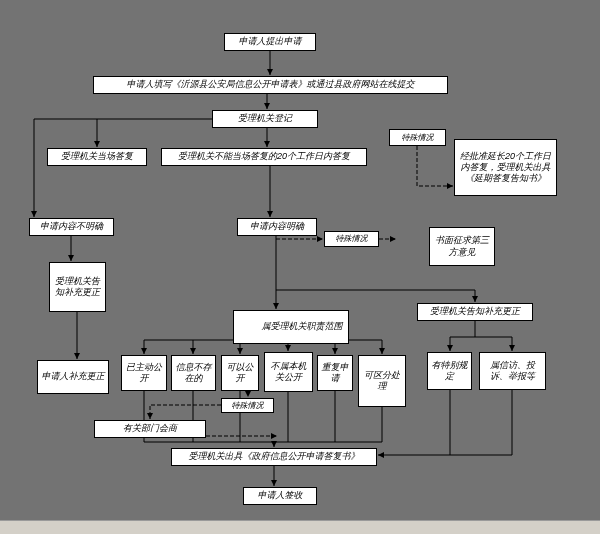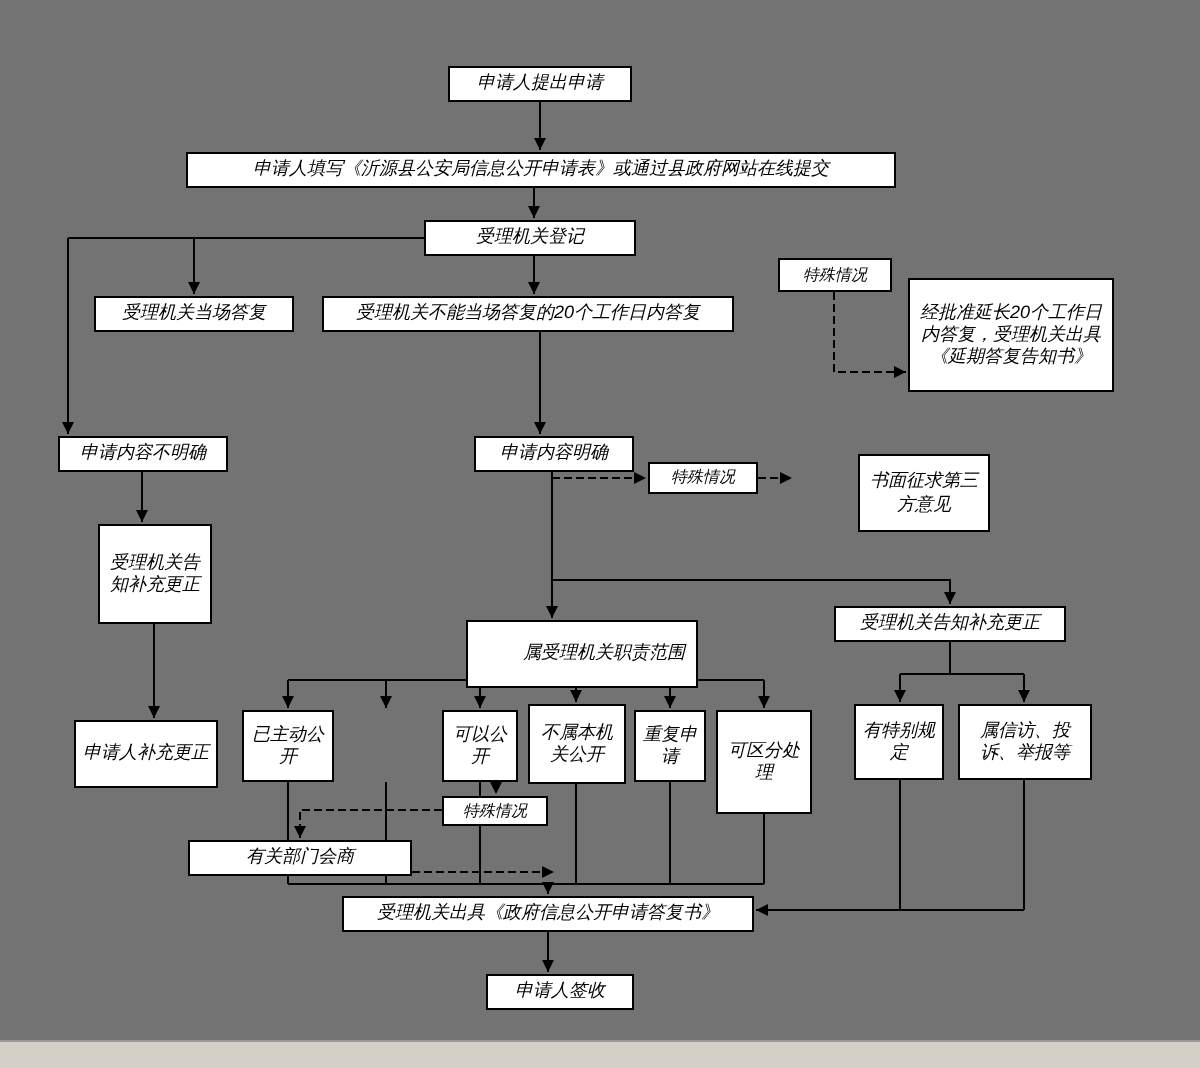--- a/index.html
+++ b/index.html
@@ -123,20 +123,21 @@
   <div class="node" style="left:49px;top:262px;width:57px;height:50px;">受理机关告知补充更正</div>
 
   <div class="node" style="left:233px;top:310px;width:116px;height:34px;padding-left:24px;">属受理机关职责范围</div>
 
   <div class="node" style="left:417px;top:303px;width:116px;height:18px;">受理机关告知补充更正</div>
 
   <div class="node" style="left:37px;top:360px;width:72px;height:34px;">申请人补充更正</div>
 
   <div class="node" style="left:121px;top:355px;width:46px;height:36px;">已主动公开</div>
 
+  <div class="node" style="left:171px;top:355px;width:45px;height:36px;">信息不存在的</div>
 
   <div class="node" style="left:221px;top:355px;width:38px;height:36px;">可以公开</div>
 
   <div class="node" style="left:264px;top:352px;width:49px;height:40px;">不属本机关公开</div>
 
   <div class="node" style="left:317px;top:355px;width:36px;height:36px;">重复申请</div>
 
   <div class="node" style="left:358px;top:355px;width:48px;height:52px;">可区分处理</div>
 
   <div class="node" style="left:427px;top:352px;width:45px;height:38px;">有特别规定</div>

